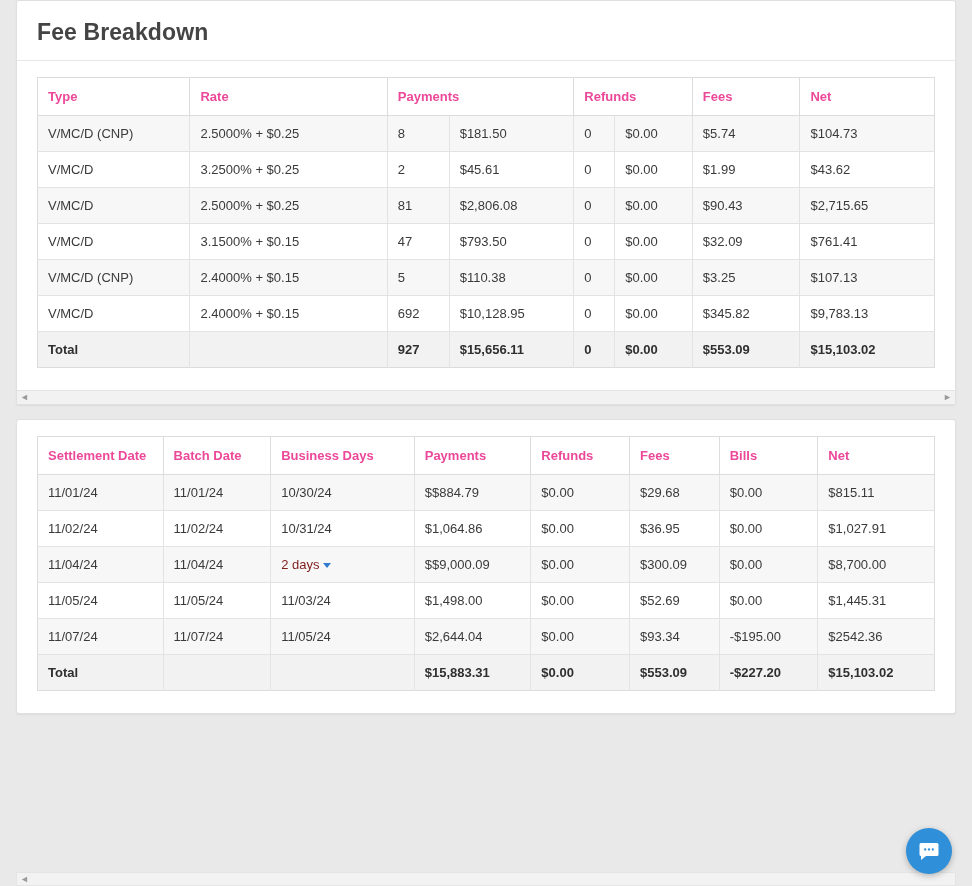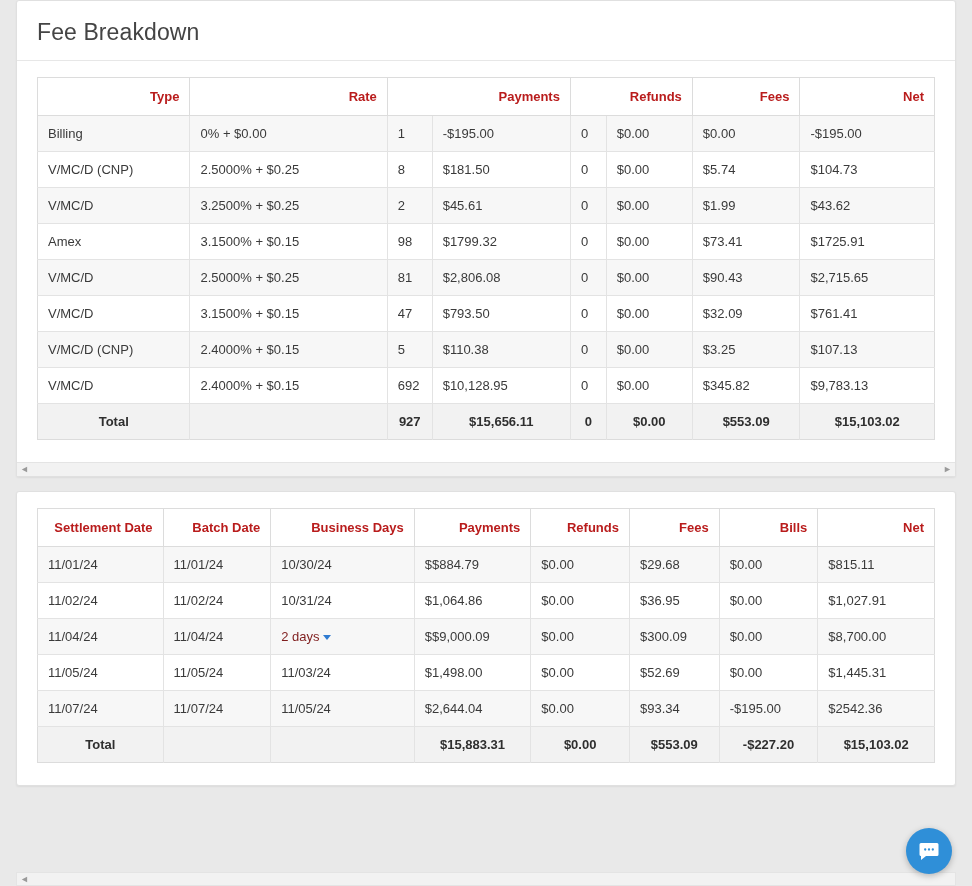--- a/index.html
+++ b/index.html
@@ -27,39 +27,39 @@
     box-shadow: 0 1px 2px rgba(0,0,0,0.06);
     margin-bottom: 14px;
     position: relative;
   }
   .card-header {
     padding: 18px 20px 14px 20px;
     border-bottom: 1px solid #e7e7e7;
   }
   .card-title {
     font-size: 23px;
-    font-weight: 400;
+    font-weight: 700;
     color: #444;
     letter-spacing: 0.1px;
   }
   .table-wrap {
     padding: 16px 20px 22px 20px;
     overflow: hidden;
   }
   table.data {
     width: 100%;
     border-collapse: collapse;
     font-size: 13px;
     border: 1px solid #dcdcdc;
   }
   table.data th {
-    text-align: right;
+    text-align: left;
     font-weight: bold;
     font-size: 13px;
-    color: #b91c1c;
+    color: #ec4899;
     background: #ffffff;
     padding: 11px 10px;
     border: 1px solid #dcdcdc;
     border-top: none;
     border-left: none;
     white-space: nowrap;
   }
   table.data th:last-child { border-right: none; }
   table.data td {
     padding: 10px;
@@ -70,21 +70,20 @@
     white-space: nowrap;
   }
   table.data td:last-child { border-right: none; }
   table.data tbody tr:nth-child(odd) { background: #f7f7f7; }
   table.data tbody tr:nth-child(even) { background: #ffffff; }
   table.data tbody tr.total-row td {
     font-weight: bold;
     background: #f2f2f2;
     color: #2f2f2f;
     border-bottom: none;
-    text-align: center;
   }
   
   .fee-table td.num, .fee-table th.num { }
   .scrollbar {
     height: 14px;
     background: #f2f2f2;
     border-top: 1px solid #e4e4e4;
     display: flex;
     align-items: center;
     justify-content: space-between;
@@ -153,58 +152,38 @@
             <th style="width:17%">Type</th>
             <th style="width:22%">Rate</th>
             <th colspan="2">Payments</th>
             <th colspan="2">Refunds</th>
             <th style="width:12%">Fees</th>
             <th style="width:15%">Net</th>
           </tr>
         </thead>
         <tbody>
           <tr>
-            <td>Billing</td>
-            <td>0% + $0.00</td>
-            <td class="num" style="width:5%">1</td>
-            <td>-$195.00</td>
-            <td class="num" style="width:4%">0</td>
-            <td>$0.00</td>
-            <td>$0.00</td>
-            <td>-$195.00</td>
-          </tr>
-          <tr>
             <td>V/MC/D (CNP)</td>
             <td>2.5000% + $0.25</td>
             <td class="num">8</td>
             <td>$181.50</td>
             <td class="num">0</td>
             <td>$0.00</td>
             <td>$5.74</td>
             <td>$104.73</td>
           </tr>
           <tr>
             <td>V/MC/D</td>
             <td>3.2500% + $0.25</td>
             <td class="num">2</td>
             <td>$45.61</td>
             <td class="num">0</td>
             <td>$0.00</td>
             <td>$1.99</td>
             <td>$43.62</td>
-          </tr>
-          <tr>
-            <td>Amex</td>
-            <td>3.1500% + $0.15</td>
-            <td class="num">98</td>
-            <td>$1799.32</td>
-            <td class="num">0</td>
-            <td>$0.00</td>
-            <td>$73.41</td>
-            <td>$1725.91</td>
           </tr>
           <tr>
             <td>V/MC/D</td>
             <td>2.5000% + $0.25</td>
             <td class="num">81</td>
             <td>$2,806.08</td>
             <td class="num">0</td>
             <td>$0.00</td>
             <td>$90.43</td>
             <td>$2,715.65</td>

